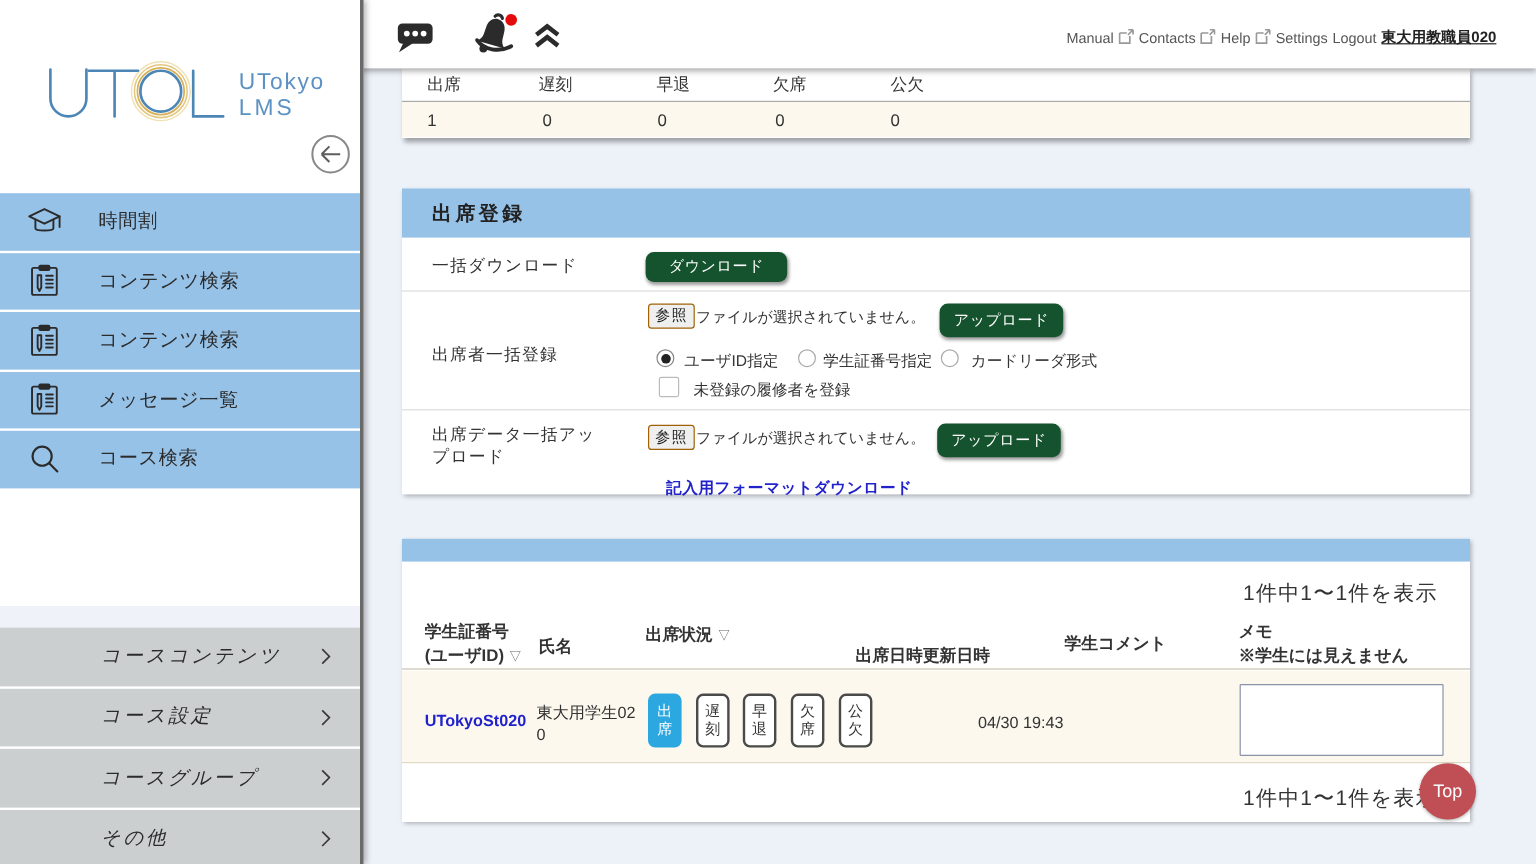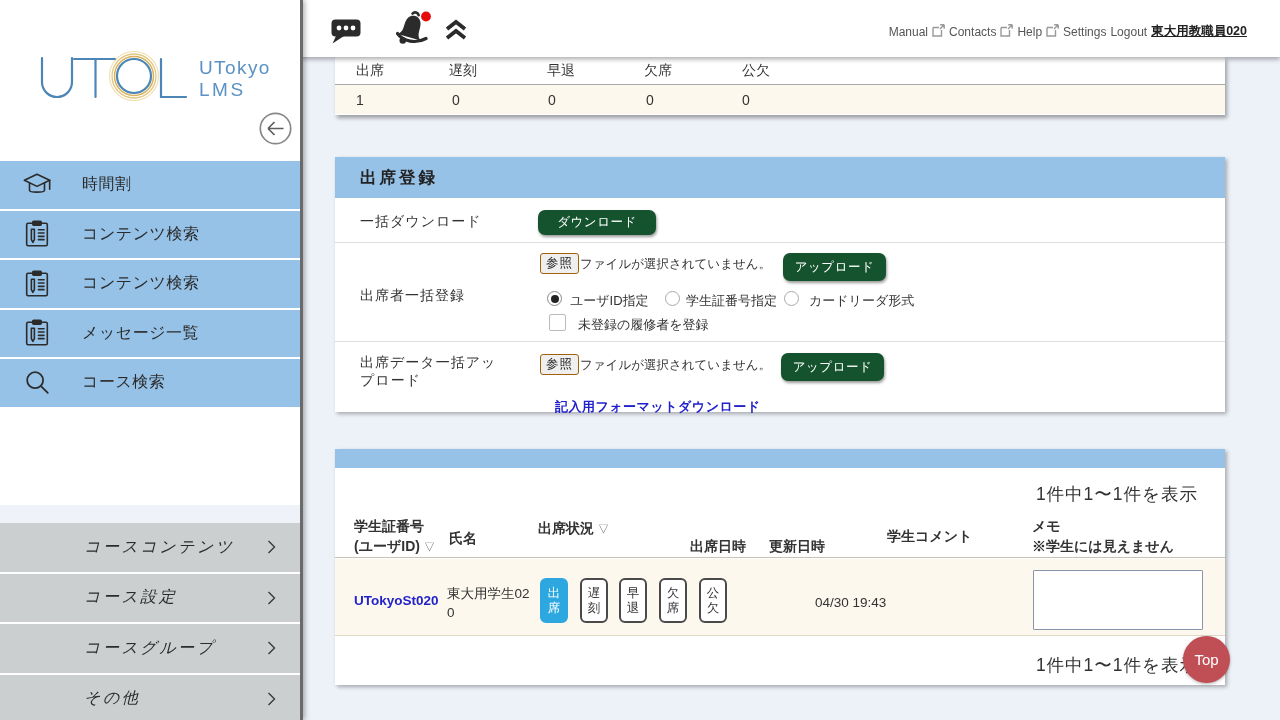--- a/index.html
+++ b/index.html
@@ -267,21 +267,21 @@
   </div>
 </div>
 
 <div class="box" id="box3">
   <div class="bluebar"></div>
   <div class="count" style="top:33px;">1件中1〜1件を表示</div>
   <div id="thead3">
     <div class="th" style="left:19px;top:48px;">学生証番号<br>(ユーザID) <span style="font-weight:normal;font-size:11px;color:#666;">▽</span></div>
     <div class="th" style="left:114px;top:60px;">氏名</div>
     <div class="th" style="left:203px;top:50px;">出席状況 <span style="font-weight:normal;font-size:11px;color:#666;">▽</span></div>
-    <div class="th" style="left:355px;top:68px;">出席日時</div>
+    <div class="th" style="left:378px;top:68px;">出席日時</div>
     <div class="th" style="left:434px;top:68px;">更新日時</div>
     <div class="th" style="left:552px;top:58px;">学生コメント</div>
     <div class="th" style="left:697px;top:48px;">メモ<br>※学生には見えません</div>
   </div>
   <div id="drow3">
     <a class="bluelink" style="position:absolute;left:19px;top:34px;font-size:13.5px;font-weight:bold;">UTokyoSt020</a>
     <div style="position:absolute;left:112px;top:25px;font-size:13.5px;width:88px;line-height:19px;word-break:break-all;">東大用学生020</div>
     <div class="vbtn on" style="left:205px;top:19px;">
         <span>出席</span>
       </div>

